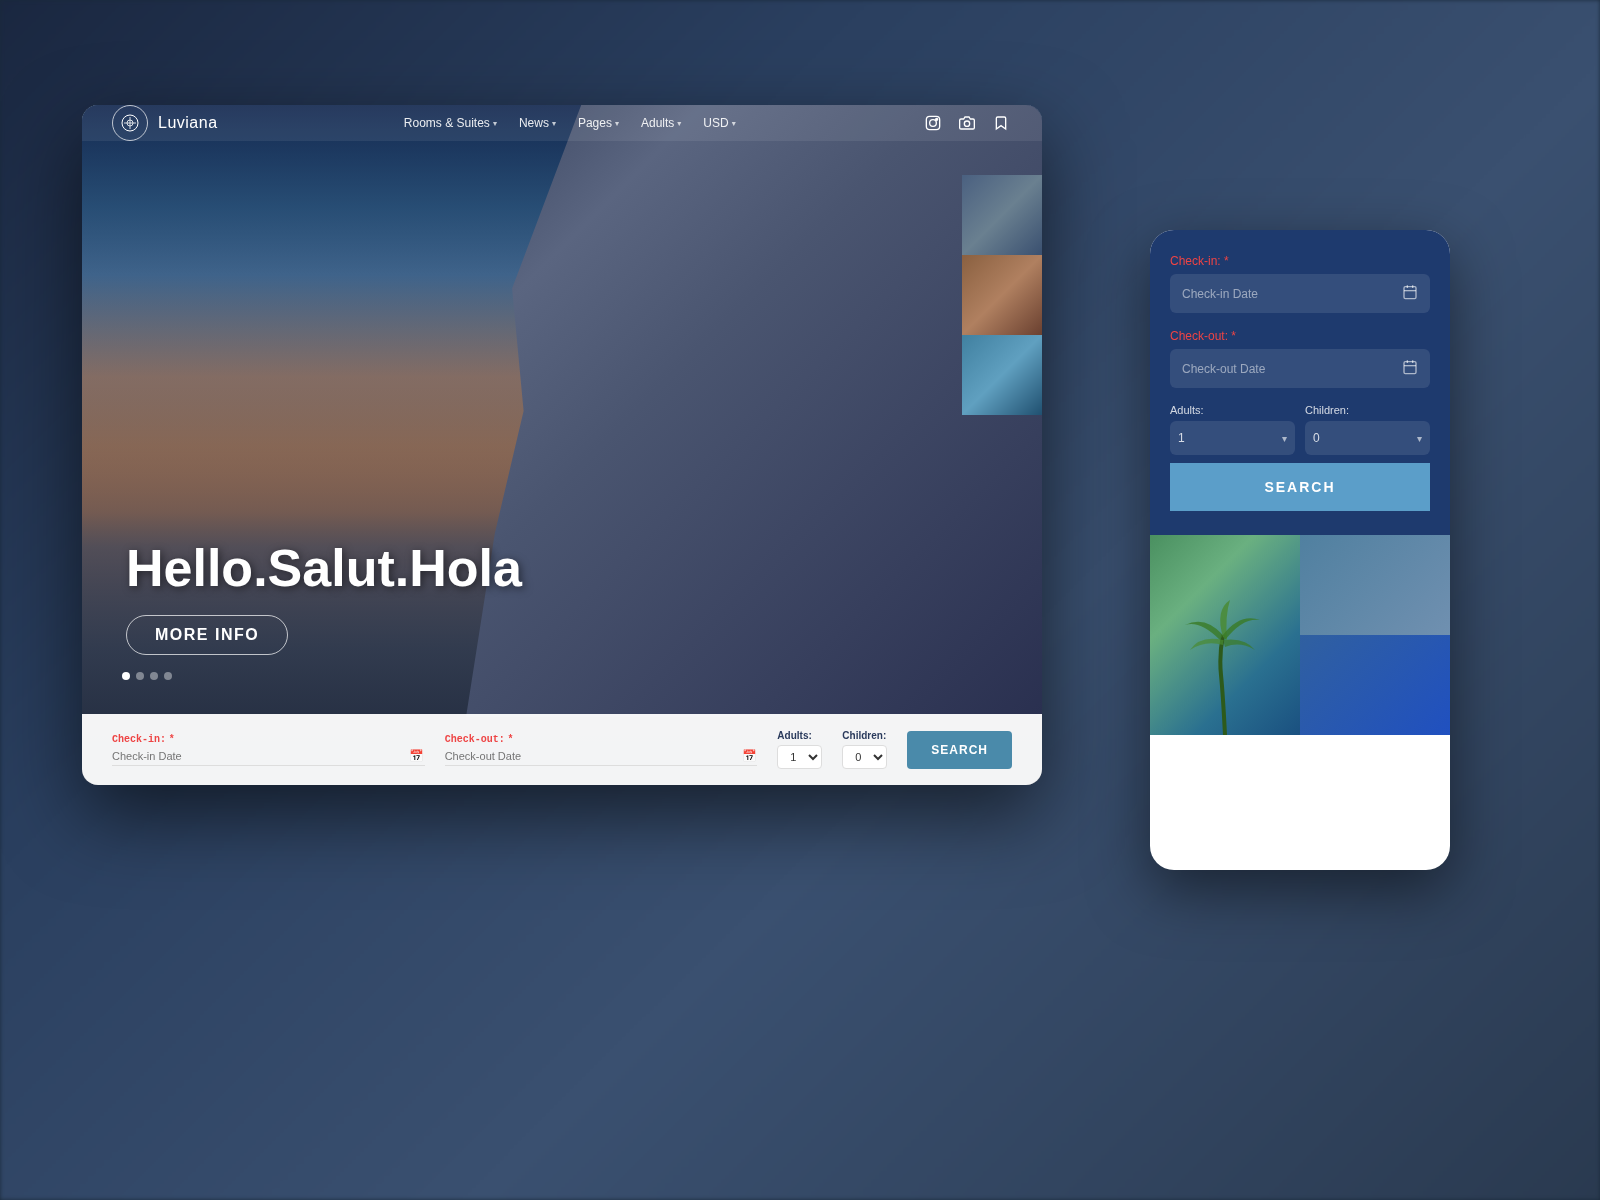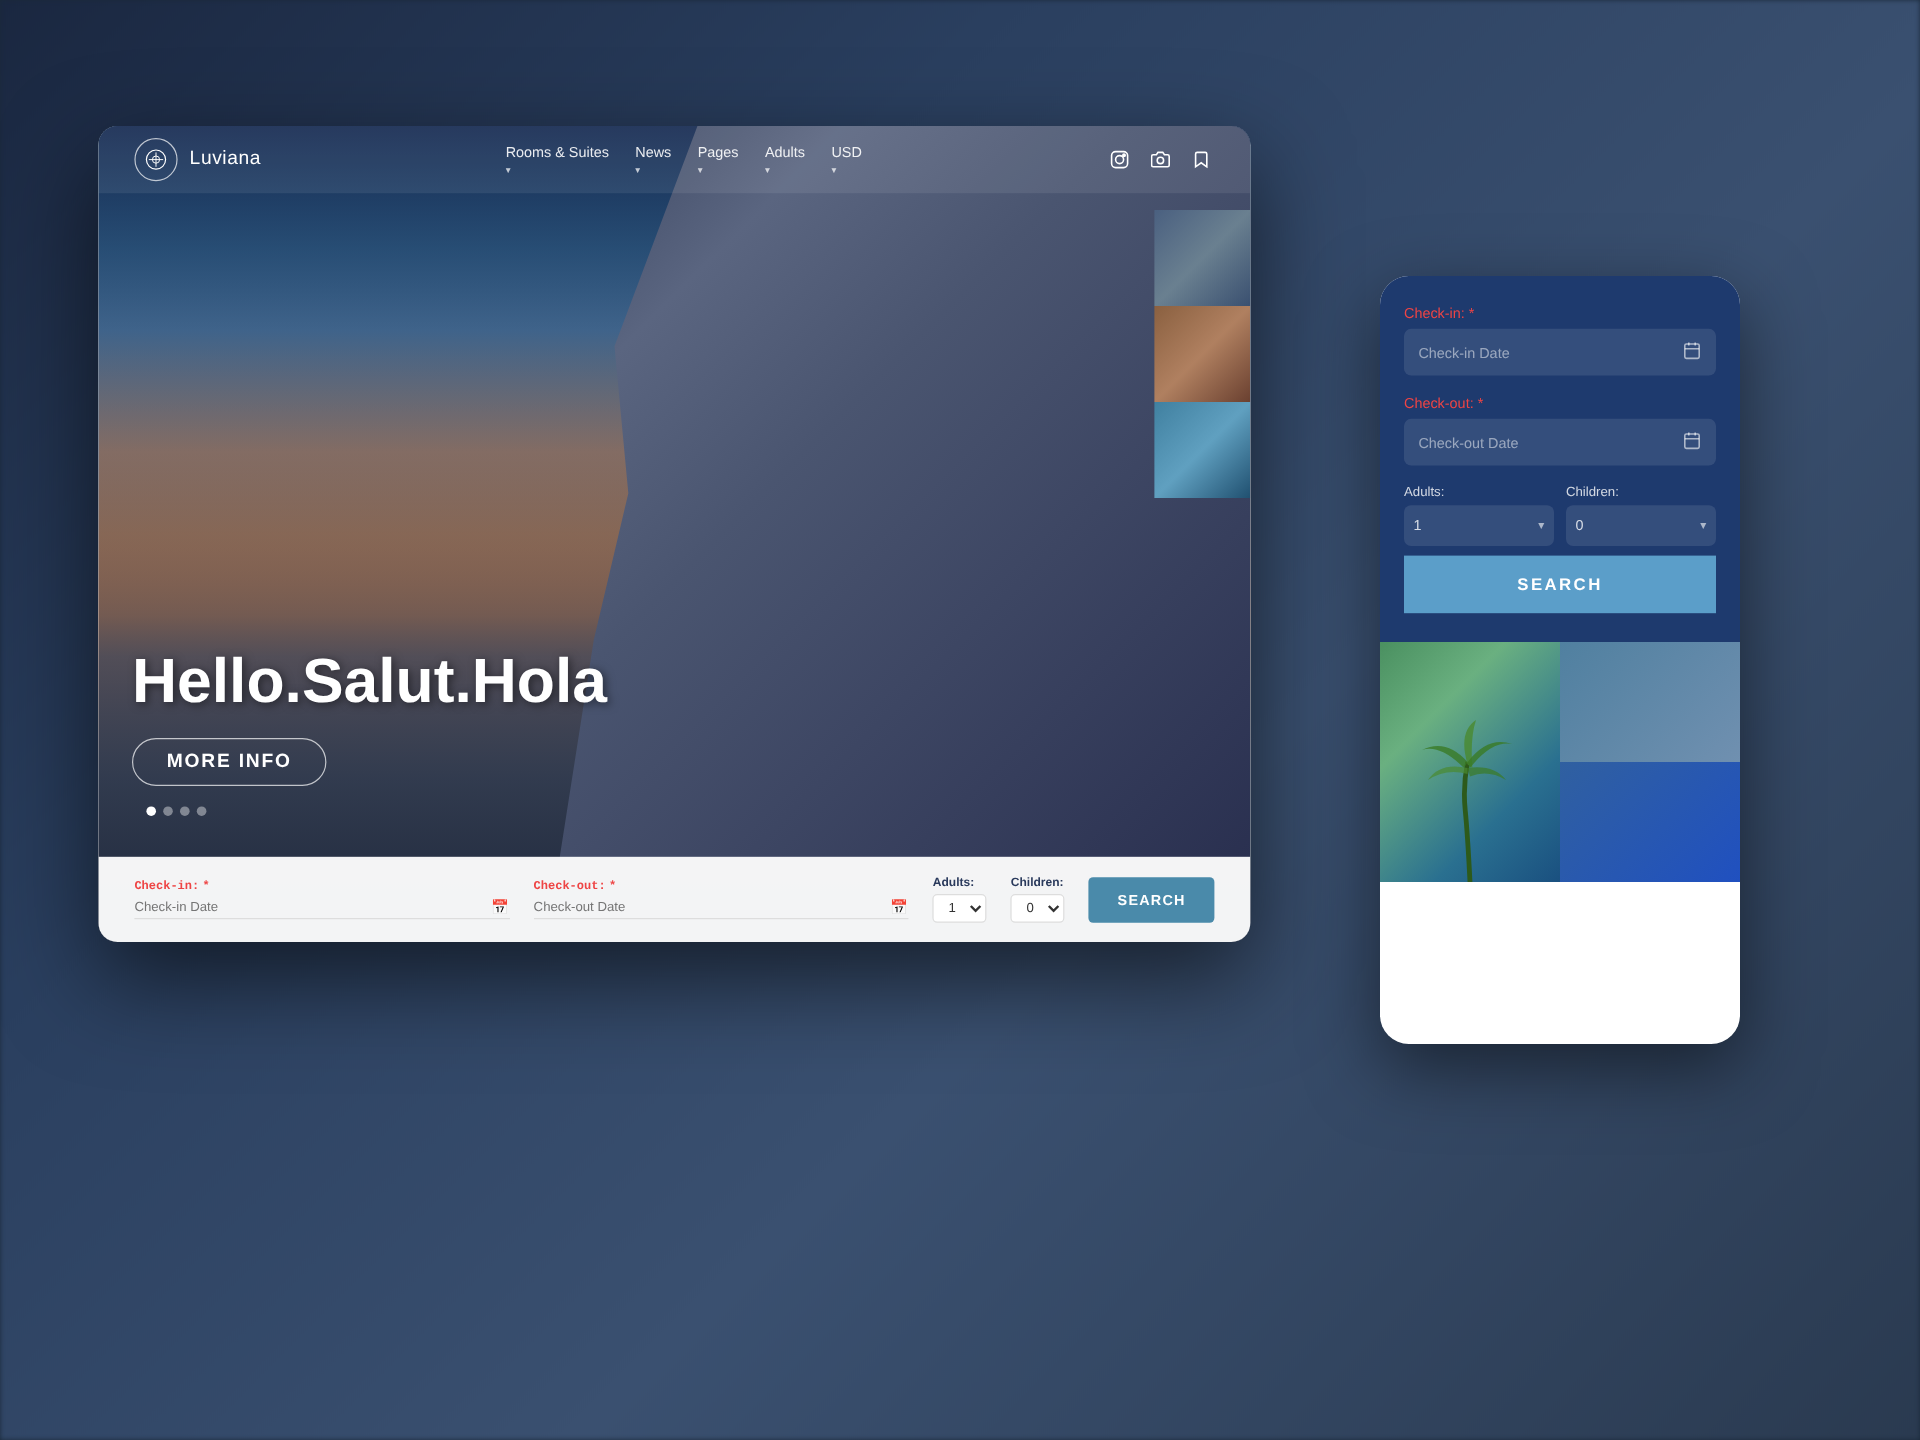--- a/index.html
+++ b/index.html
@@ -71,21 +71,21 @@
       clip-path: polygon(20% 0%, 100% 0%, 100% 100%, 0% 100%, 5% 70%, 10% 50%, 8% 30%);
     }
 
     
     .navbar {
       position: relative;
       z-index: 10;
       display: flex;
       align-items: center;
       justify-content: space-between;
-      padding: 10px 30px;
+      padding: 0 30px;
       background: rgba(255,255,255,0.08);
     }
 
     .logo-area {
       display: flex;
       align-items: center;
       gap: 10px;
       color: #fff;
     }
 
@@ -112,27 +112,27 @@
     }
 
     .nav-links {
       display: flex;
       align-items: center;
       gap: 6px;
     }
 
     .nav-item {
       display: flex;
+      align-items: center;
       gap: 3px;
       color: rgba(255,255,255,0.9);
       font-size: 12px;
       padding: 4px 8px;
       cursor: pointer;
       border-radius: 4px;
-      flex-direction: column;
     }
 
     .chevron {
       font-size: 8px;
       opacity: 0.8;
     }
 
     .nav-icons {
       display: flex;
       align-items: center;
@@ -147,21 +147,21 @@
       height: 22px;
       display: flex;
       align-items: center;
       justify-content: center;
     }
 
     
     .hero-content {
       position: absolute;
       bottom: 130px;
-      left: 28px;
+      left: 44px;
       z-index: 10;
       max-width: 400px;
     }
 
     .hero-title {
       font-size: 52px;
       font-weight: 700;
       color: #fff;
       line-height: 1.1;
       margin-bottom: 18px;

